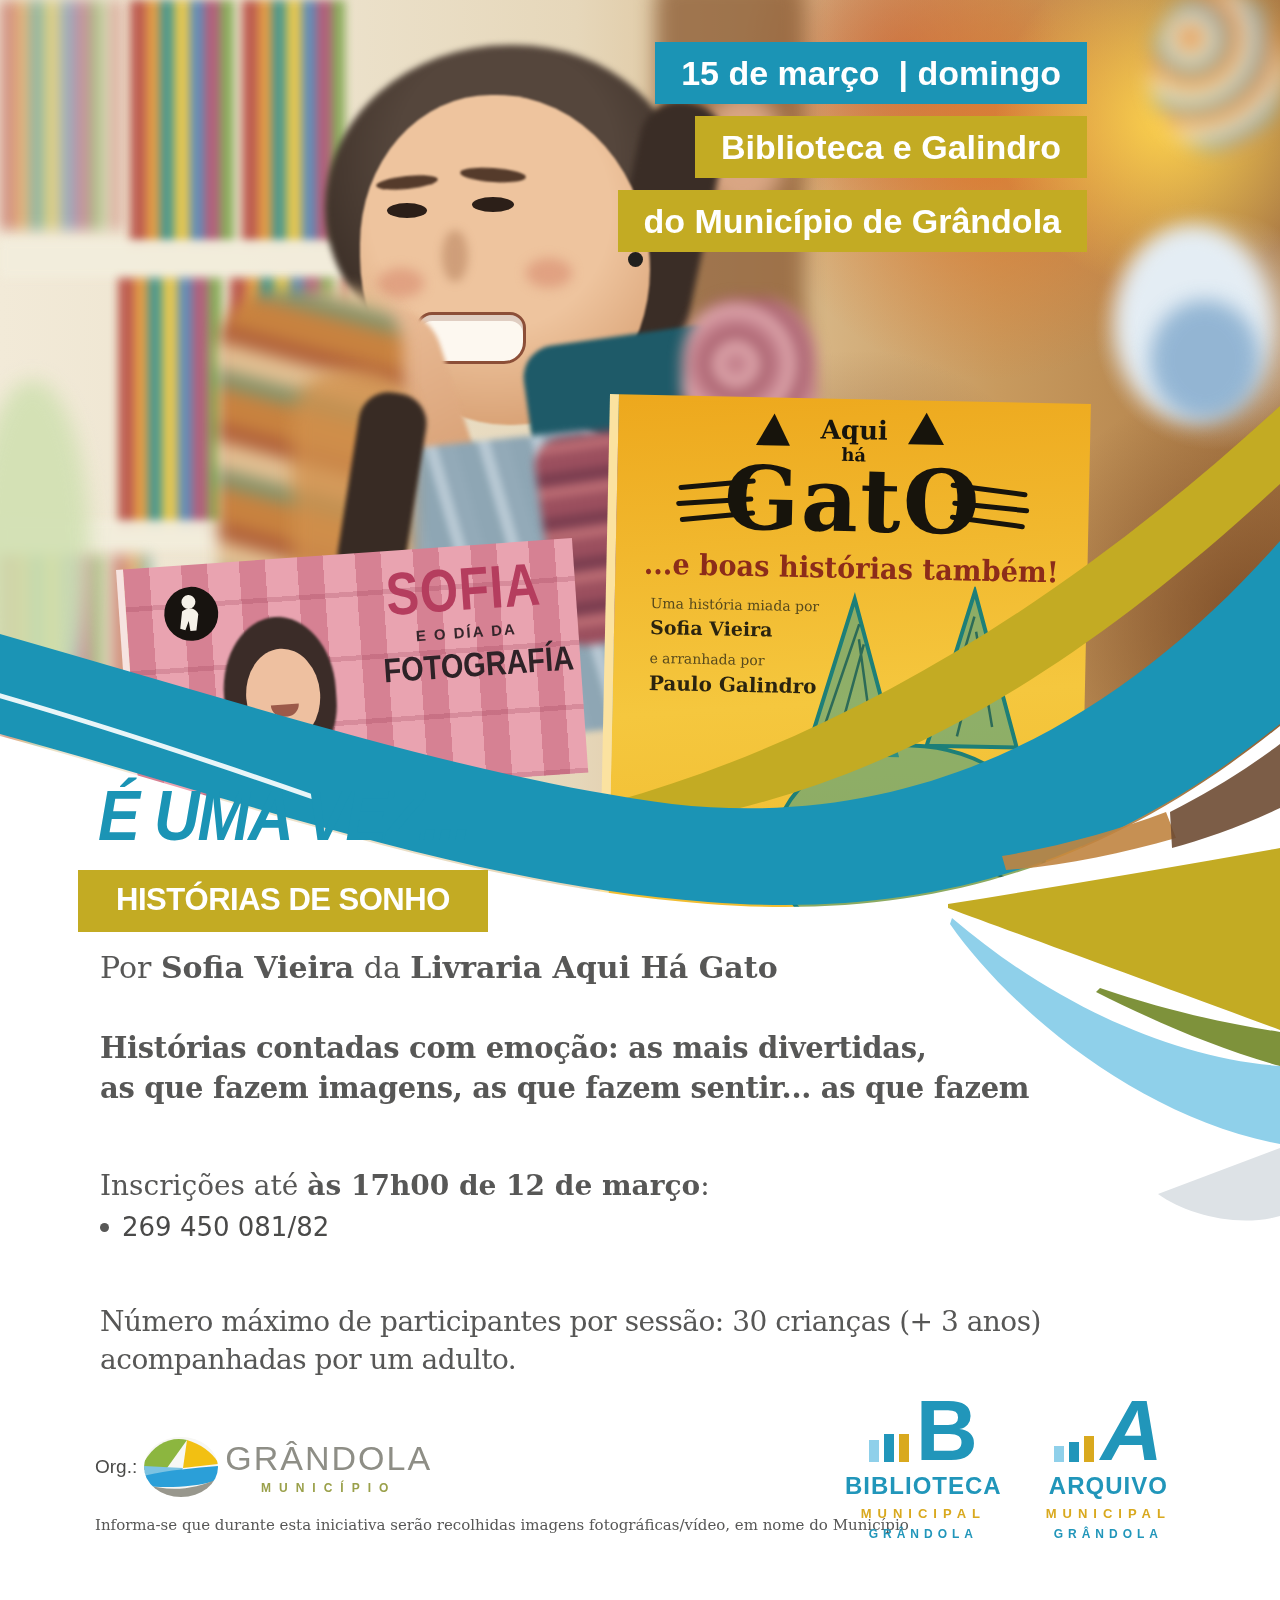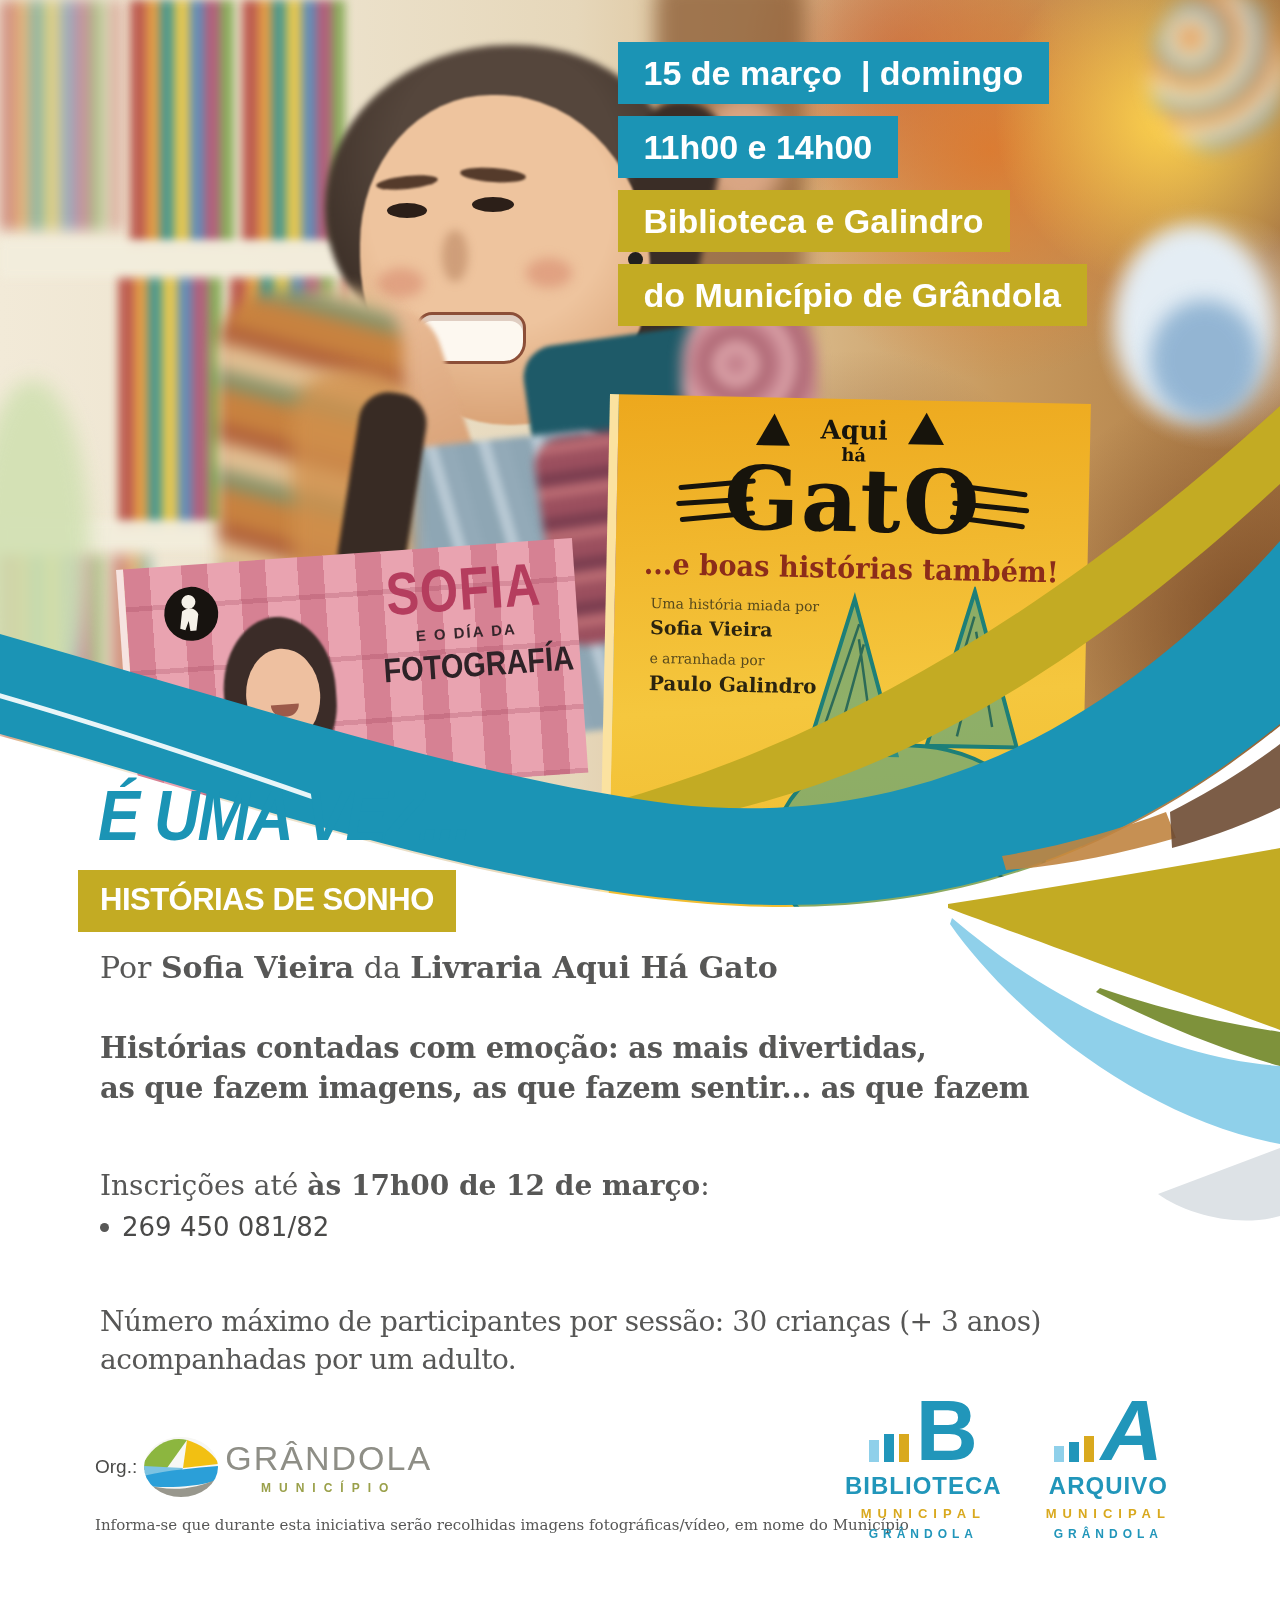--- a/index.html
+++ b/index.html
@@ -87,37 +87,37 @@
     font-family:"DejaVu Serif",serif;font-size:29px;font-weight:bold;color:#8c2c1a;
     transform:scaleX(.94);}
   .yb-credits{position:absolute;left:36px;top:200px;font-family:"DejaVu Serif",serif;color:#57491c;}
   .yb-c1{font-size:14px;}
   .yb-author{font-size:19px;font-weight:bold;color:#2b240f;margin-top:5px;}
   .yb-c2{font-size:14px;margin-top:12px;}
   .yb-illus{font-size:20px;font-weight:bold;color:#2b240f;margin-top:5px;}
 
   
   .badges{position:absolute;top:42px;right:193px;z-index:6;display:flex;flex-direction:column;
-    align-items:flex-start;gap:12px;}
+    align-items:flex-end;gap:12px;}
   .badge{white-space:pre;color:#fff;font-weight:bold;font-size:34px;line-height:62px;padding:0 26px;}
   .b-blue{background:#1b94b5;}
   .b-gold{background:#c3ab23;}
 
   
   .swoosh{position:absolute;left:0;top:0;z-index:8;pointer-events:none;}
 
   
   .content{position:absolute;left:0;top:0;width:1280px;height:1600px;z-index:10;pointer-events:none;}
   .content > div{position:absolute;}
   .title{left:98px;top:776px;}
   .title span{display:inline-block;font-size:70px;font-weight:bold;font-style:italic;
     color:#1b94b5;letter-spacing:-2px;transform:scaleX(.9);transform-origin:left;}
   .subtitle{left:78px;top:870px;}
   .subtitle span{display:inline-block;background:#c3ab23;color:#ffffff;font-size:31px;font-weight:bold;
-    letter-spacing:-.5px;padding:12px 22px 14px;}
+    letter-spacing:-.5px;padding:12px 38px 14px;}
   .byline{left:100px;top:950px;font-family:"DejaVu Serif",serif;font-size:30px;color:#575756;}
   .byline b{font-weight:bold;}
   .desc{left:100px;top:1028px;font-family:"DejaVu Serif",serif;font-size:29px;font-weight:bold;
     color:#575756;line-height:40px;letter-spacing:-.3px;}
   .inscr{left:100px;top:1168px;font-family:"DejaVu Serif",serif;font-size:28px;color:#575756;line-height:36px;}
   .bullet-row{display:flex;align-items:center;gap:13px;margin-top:5px;}
   .dot{width:9px;height:9px;border-radius:50%;background:#575756;flex:0 0 auto;}
   .email{font-family:"DejaVu Sans",sans-serif;font-style:italic;font-size:26px;color:#4a4a49;}
   .phone{font-family:"DejaVu Sans",sans-serif;font-size:26px;color:#4a4a49;}
   .capacity{left:100px;top:1303px;font-family:"DejaVu Serif",serif;font-size:28px;color:#575756;
@@ -232,21 +232,20 @@
         <g stroke="rgba(20,90,84,.8)" stroke-width="2.5" fill="none">
           <path d="M60,150 L95,40 M75,160 L100,60 M110,150 L95,55"></path>
           <path d="M180,140 L210,30 M195,150 L218,50 M230,140 L212,45"></path>
           <path d="M40,250 C90,230 200,230 255,255 M50,290 C110,270 190,270 245,290"></path>
         </g>
       </svg>
     </div>
 
     <div class="badges">
       <div class="badge b-blue">15 de março  | domingo</div>
-      <div class="badge b-blue">11h00 e 14h00</div>
       <div class="badge b-gold">Biblioteca e Galindro</div>
       <div class="badge b-gold">do Município de Grândola</div>
     </div>
   </div>
 
   <svg class="swoosh" width="1280" height="1600" viewBox="0 0 1280 1600">
     <path d="M612,802 C840,738 1060,608 1280,406 L1280,484 C1040,706 850,795 648,827 Z" fill="#c3ab23"></path>
     <path d="M0,634 C240,702 470,778 672,804 C920,832 1120,722 1280,541 L1280,724 C1096,872 918,918 708,902 C468,884 228,796 0,734 Z" fill="#1b94b5"></path>
     <path d="M-6,694 C84,720 190,754 316,798" stroke="#ffffff" stroke-width="5" fill="none" opacity=".9"></path>
     <path d="M0,736 C228,798 468,886 708,904 C918,920 1096,874 1280,726 L1280,1600 L0,1600 Z" fill="#ffffff"></path>

